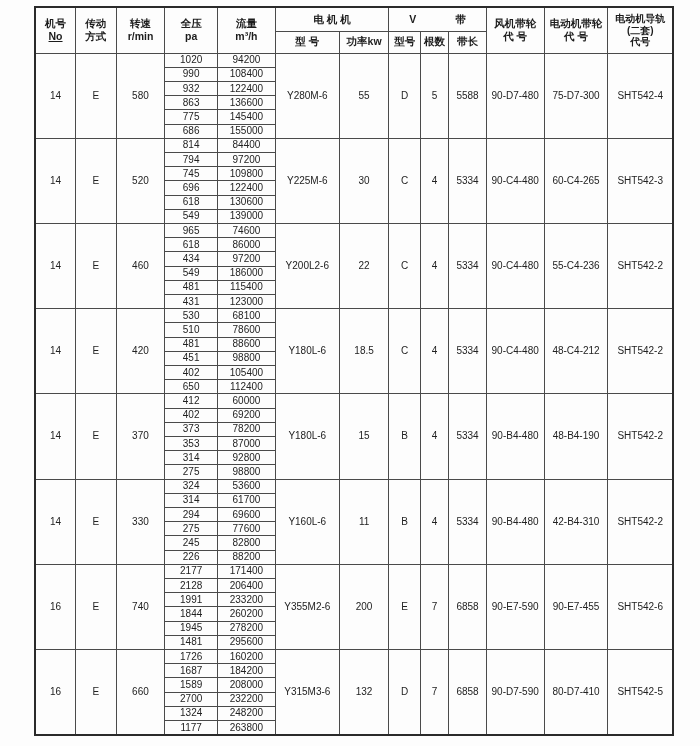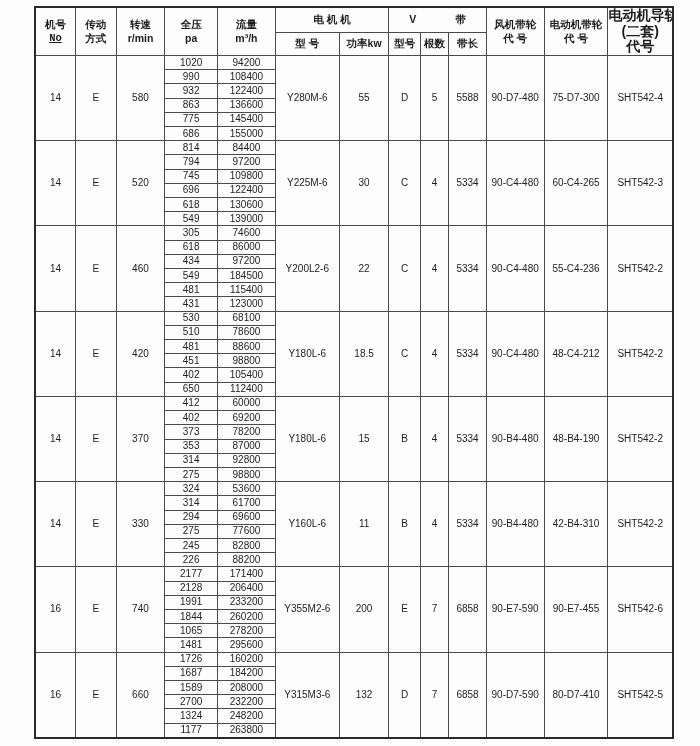--- a/index.html
+++ b/index.html
@@ -40,23 +40,23 @@
   thead tr.h2 { height: 22px; }
   tbody td {
     font-size: 10px;
     font-weight: normal;
     height: 14px;
     line-height: 1;
     color: #222;
   }
   tbody tr.group-start td { border-top: 1.8px solid #2e2e2e; }
   .two-line div { line-height: 1.3; }
-  .underline-no { text-decoration: underline; font-family: Liberation Mono, monospace; }
+  .underline-no { text-decoration: underline; }
   .vbelt-head { display: flex; justify-content: space-around; align-items: center; }
-  .small-line { font-size: 14px; line-height: 1.1; }
+  .small-line { font-size: 10px; line-height: 1.1; }
   .rail-head div { line-height: 1.12; }
 </style>
 </head>
 <body>
 
 <div class="page">
   <table class="spec">
     <colgroup>
       <col style="width:40px">
         <col style="width:40px">
@@ -191,42 +191,42 @@
           <td>130600</td>
         </tr>
         <tr>
           <td>549</td>
           <td>139000</td>
         </tr>
         <tr class="group-start">
           <td rowspan="6">14</td>
           <td rowspan="6">E</td>
           <td rowspan="6">460</td>
-          <td>305</td>
+          <td>965</td>
           <td>74600</td>
           <td rowspan="6">Y200L2-6</td>
           <td rowspan="6">22</td>
           <td rowspan="6">C</td>
           <td rowspan="6">4</td>
           <td rowspan="6">5334</td>
           <td rowspan="6">90-C4-480</td>
           <td rowspan="6">55-C4-236</td>
           <td rowspan="6">SHT542-2</td>
         </tr>
         <tr>
           <td>618</td>
           <td>86000</td>
         </tr>
         <tr>
           <td>434</td>
           <td>97200</td>
         </tr>
         <tr>
           <td>549</td>
-          <td>184500</td>
+          <td>186000</td>
         </tr>
         <tr>
           <td>481</td>
           <td>115400</td>
         </tr>
         <tr>
           <td>431</td>
           <td>123000</td>
         </tr>
         <tr class="group-start">
@@ -355,21 +355,21 @@
         </tr>
         <tr>
           <td>1991</td>
           <td>233200</td>
         </tr>
         <tr>
           <td>1844</td>
           <td>260200</td>
         </tr>
         <tr>
-          <td>1065</td>
+          <td>1945</td>
           <td>278200</td>
         </tr>
         <tr>
           <td>1481</td>
           <td>295600</td>
         </tr>
         <tr class="group-start">
           <td rowspan="6">16</td>
           <td rowspan="6">E</td>
           <td rowspan="6">660</td>

